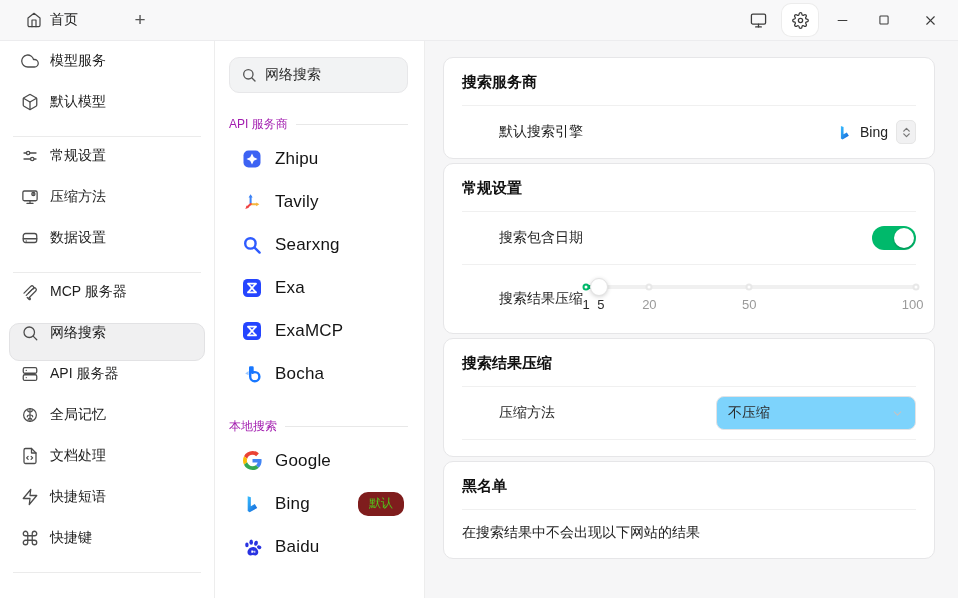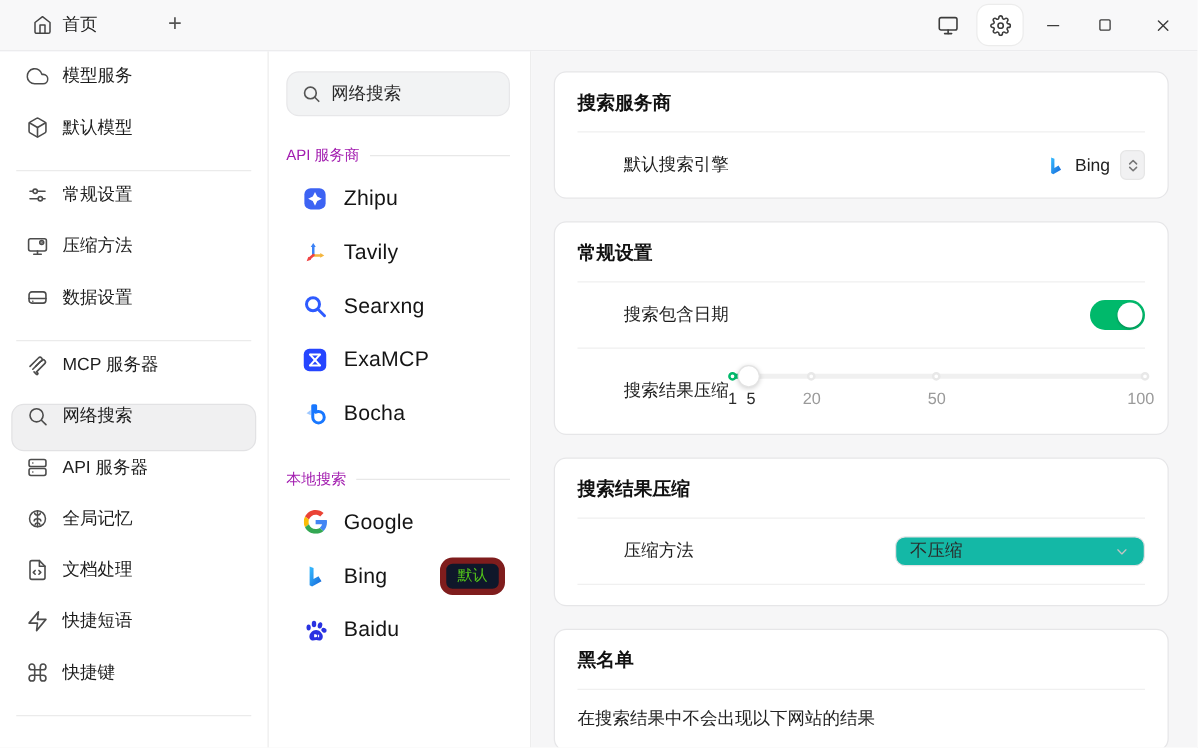--- a/index.html
+++ b/index.html
@@ -38,26 +38,26 @@
   .search-box .ic { display:flex; color:#555; }
   .search-box input { border:none; outline:none; background:transparent; width:100%;
                       font-size:14px; color:#2b2b2b; font-family:inherit; }
   .group-label { display:flex; align-items:center; gap:8px; margin:23px 0 4px 0;
                  font-size:12px; color:#a21caf; white-space:nowrap; }
   .group-label::after { content:""; flex:1; height:1px; background:#e8e8e8; }
   .prov-item { display:flex; align-items:center; gap:13px; height:43px; padding:0 4px 0 13px;
                border-radius:10px; cursor:pointer; }
   .prov-item .logo { width:20px; height:20px; display:flex; align-items:center; justify-content:center; }
   .prov-name { font-size:17px; font-weight:400; color:#141414; letter-spacing:.2px; }
-  .badge { margin-left:auto; font-size:12px; color:#52c41a; background:#0f172a;
-           border:5px solid #7f1d1d; border-radius:10px; padding:1.5px 9px; }
+  .badge { margin-left:auto; font-size:12px; color:#52c41a; background:#7f1d1d;
+           border:2px solid #7f1d1d; border-radius:10px; padding:1.5px 9px; }
 
   
   .main { flex:1; background:#f6f6f7; padding:16px 23px 0 18px; display:flex;
-          flex-direction:column; gap:18px; overflow:hidden; }
+          flex-direction:column; gap:4px; overflow:hidden; }
   .card { background:#fff; border:1px solid #e6e6e8; border-radius:10px; padding:0 18px; flex:0 0 auto; }
   .card-title { font-size:15px; font-weight:700; color:#111; padding:15px 0 13px 0; }
   .divider { height:1px; background:#f0f0f0; }
   .row { display:flex; align-items:center; justify-content:space-between; min-height:52px;
          font-size:14px; color:#1f1f1f; }
   .row-label { flex:0 0 auto;margin-left:37px; }
 
   .engine-select { display:flex; align-items:center; gap:8px; cursor:pointer; }
   .engine-select .val { font-size:14px; color:#222; }
   .stepper { width:20px; height:24px; background:#f1f1f2; border:1px solid #e6e6e6; border-radius:5px;
@@ -74,21 +74,21 @@
   .sdot { position:absolute; top:50%; transform:translate(-50%,-50%); width:7px; height:7px;
           border-radius:50%; background:#fff; border:2px solid #e8e8e8; }
   .sdot.active { border-color:#00b96b; }
   .sthumb { position:absolute; top:50%; transform:translate(-50%,-50%); width:18px; height:18px;
             border-radius:50%; background:#fff; border:1px solid #e3e3e3;
             box-shadow:0 1px 4px rgba(0,0,0,.18); cursor:grab; }
   .slider-labels { position:relative; height:18px; margin-top:8px; font-size:13px; color:#9a9a9a; }
   .slider-labels span { position:absolute; transform:translateX(-50%); }
   .slider-labels span.active { color:#2b2b2b; }
 
-  .select { width:200px; height:24px; border:1px solid #e3e3e5; border-radius:8px; background:#14b8a6;
+  .select { width:200px; height:34px; border:1px solid #e3e3e5; border-radius:8px; background:#7dd3fc;
             display:flex; align-items:center; justify-content:space-between; padding:0 11px;
             font-size:14px; color:#2b2b2b; cursor:pointer; }
   .select .chev { display:flex; color:#c3c3c3; }
 
   .bl-desc { padding:14px 0 16px 0; font-size:14px; color:#222; }
   svg { display:block; }
 </style>
 </head>
 <body>
 
@@ -331,20 +331,34 @@
       <div class="prov-item">
         <span class="logo">
           <svg width="20" height="20" viewBox="0 0 20 20" fill="none" stroke="#2e5bff" stroke-width="2.4" stroke-linecap="round">
               <circle cx="8.4" cy="8.4" r="5.2"></circle>
               <line x1="12.8" y1="12.8" x2="17.6" y2="17.6"></line>
             </svg>
         </span>
         <span class="prov-name">Searxng</span>
       </div>
 
+      <div class="prov-item">
+        <span class="logo">
+          <svg width="20" height="20" viewBox="0 0 20 20">
+              <rect x="1" y="1" width="18" height="18" rx="4.5" fill="#2545ff"></rect>
+              <g stroke="#fff" stroke-width="1.7" stroke-linecap="round">
+                <line x1="6" y1="5.6" x2="14" y2="5.6"></line>
+                <line x1="6" y1="14.4" x2="14" y2="14.4"></line>
+                <line x1="6.3" y1="5.9" x2="13.7" y2="14.1"></line>
+                <line x1="13.7" y1="5.9" x2="6.3" y2="14.1"></line>
+              </g>
+            </svg>
+        </span>
+        <span class="prov-name">Exa</span>
+      </div>
 
       <div class="prov-item">
         <span class="logo">
           <svg width="20" height="20" viewBox="0 0 20 20">
               <rect x="1" y="1" width="18" height="18" rx="4.5" fill="#2545ff"></rect>
               <g stroke="#fff" stroke-width="1.7" stroke-linecap="round">
                 <line x1="6" y1="5.6" x2="14" y2="5.6"></line>
                 <line x1="6" y1="14.4" x2="14" y2="14.4"></line>
                 <line x1="6.3" y1="5.9" x2="13.7" y2="14.1"></line>
                 <line x1="13.7" y1="5.9" x2="6.3" y2="14.1"></line>

